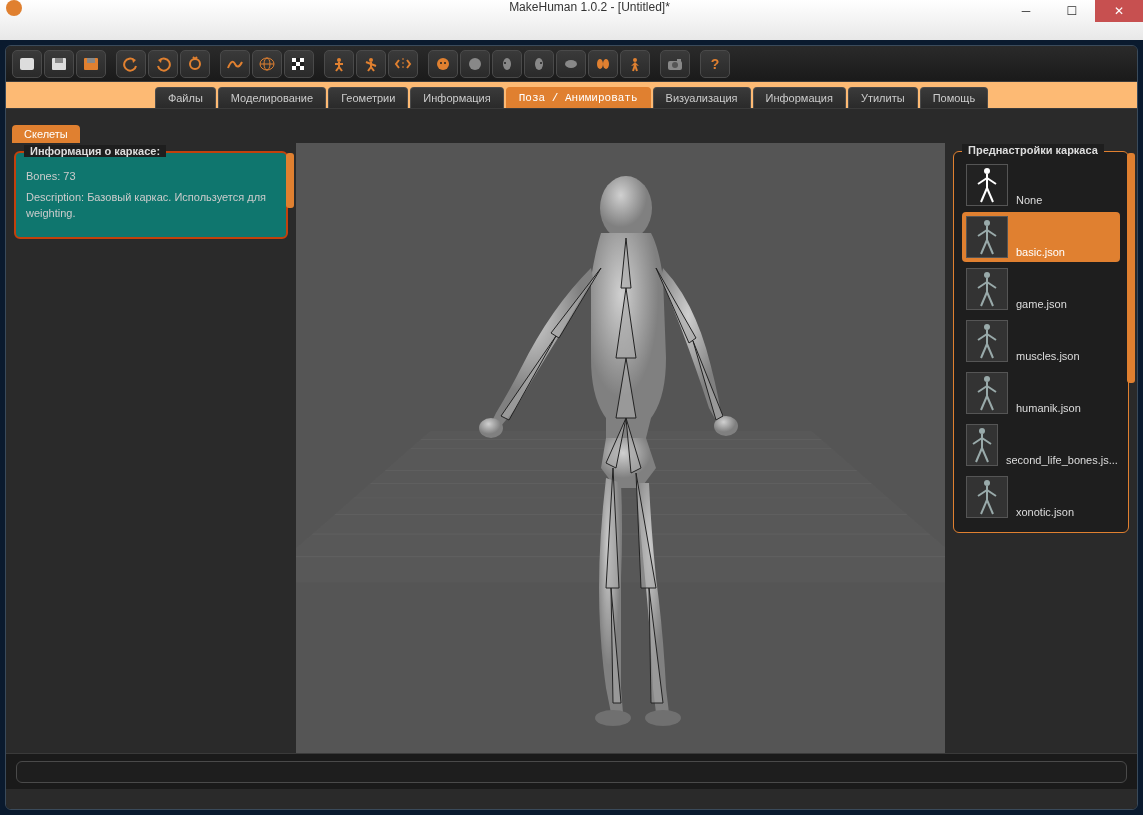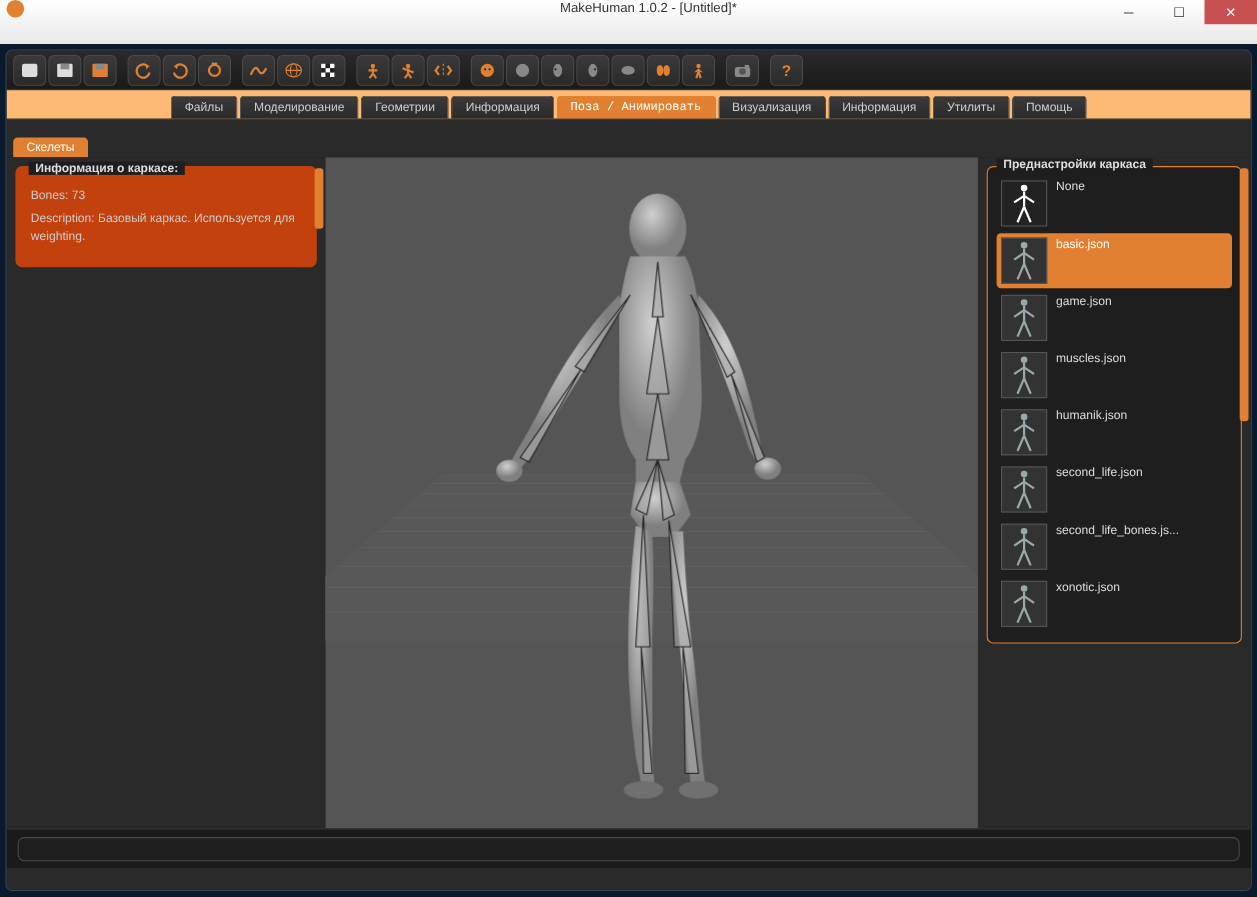--- a/index.html
+++ b/index.html
@@ -23,37 +23,37 @@
 .tabbar { height: 26px; background: #fdba74; display: flex; align-items: flex-end; padding: 0 6px; gap: 2px; justify-content: center; }
 .tab { padding: 4px 12px; background: linear-gradient(#3a3a3a, #2a2a2a); border: 1px solid #4a4a4a; border-bottom: none; border-radius: 4px 4px 0 0; font-size: 11px; color: #ccc; cursor: pointer; }
 .tab.active { background: #e08030; color: #fff; border-color: #e08030; font-family: Liberation Mono, monospace; }
 
 .subtabbar { height: 35px; background: #2a2a2a; display: flex; align-items: flex-end; padding: 0 6px; gap: 2px; border-top: 1px solid #3a3a3a; }
 .subtab { padding: 3px 12px; background: #e08030; border-radius: 4px 4px 0 0; font-size: 11px; color: #fff; cursor: pointer; }
 
 .workspace { flex: 1; display: flex; background: #2a2a2a; overflow: hidden; }
 
 .panel-left { width: 290px; padding: 8px; position: relative; }
-.panel-right { width: 248px; padding: 8px; position: relative; }
-
-.info-box { border: 4px solid #c2410c; border-radius: 6px; padding: 10px; background: #c2410c; position: relative; }
+.panel-right { width: 192px; padding: 8px; position: relative; }
+
+.info-box { border: 2px solid #c2410c; border-radius: 6px; padding: 10px; background: #0f766e; position: relative; }
 .info-title { position: absolute; top: -8px; left: 8px; background: #1e1e1e; padding: 0 6px; font-size: 11px; font-weight: bold; color: #ddd; }
 .info-row { font-size: 11px; color: #ccc; margin: 6px 0; line-height: 1.4; }
 
 .scroll-indicator { position: absolute; right: 2px; width: 8px; background: #e08030; border-radius: 3px; }
 
 .viewport { flex: 1; background: #555; position: relative; overflow: hidden; display: flex; align-items: center; justify-content: center; }
 .floor { position: absolute; bottom: 70px; left: 50%; transform: translateX(-50%) perspective(600px) rotateX(70deg); width: 500px; height: 400px; background: repeating-linear-gradient(0deg, #5a5a5a 0, #5a5a5a 38px, #656565 38px, #656565 40px), repeating-linear-gradient(90deg, #5a5a5a 0, #5a5a5a 38px, #656565 38px, #656565 40px); opacity: 0.6; }
 
 .figure { position: relative; z-index: 2; }
 .figure svg { display: block; }
 
 .preset-box { border: 1px solid #e08030; border-radius: 6px; padding: 8px; background: #1e1e1e; position: relative; }
 .preset-title { position: absolute; top: -8px; left: 8px; background: #1e1e1e; padding: 0 6px; font-size: 11px; font-weight: bold; color: #ddd; }
-.preset-item { display: flex; align-items: flex-start; gap: 8px; padding: 4px; border-radius: 4px; cursor: pointer; margin-bottom: 2px; }
+.preset-item { display: flex; align-items: flex-end; gap: 8px; padding: 4px; border-radius: 4px; cursor: pointer; margin-bottom: 2px; }
 .preset-item.selected { background: #e08030; }
 .preset-thumb { width: 42px; height: 42px; background: #333; border: 1px solid #555; display: flex; align-items: center; justify-content: center; }
 .preset-label { font-size: 11px; color: #ddd; }
 .preset-item.selected .preset-label { color: #fff; }
 
 .bottombar { height: 36px; background: #1a1a1a; display: flex; align-items: center; padding: 0 10px; border-top: 1px solid #3a3a3a; }
 .bottom-input { flex: 1; height: 22px; background: #1e1e1e; border: 1px solid #4a4a4a; border-radius: 6px; }
 
 .status { height: 20px; background: #2a2a2a; }
 
@@ -372,33 +372,20 @@
                 <div class="preset-thumb">
                   <svg class="mini-human" viewBox="0 0 30 38">
                     <circle cx="15" cy="5" r="3" fill="#9aa"></circle>
                     <line x1="15" y1="8" x2="15" y2="22" stroke="#9aa" stroke-width="2"></line>
                     <line x1="15" y1="12" x2="6" y2="18" stroke="#9aa" stroke-width="2"></line>
                     <line x1="15" y1="12" x2="24" y2="18" stroke="#9aa" stroke-width="2"></line>
                     <line x1="15" y1="22" x2="9" y2="36" stroke="#9aa" stroke-width="2"></line>
                     <line x1="15" y1="22" x2="21" y2="36" stroke="#9aa" stroke-width="2"></line>
                   </svg>
                 </div>
-                <div class="preset-label">second_life.json</div>
-              </div>
-              <div class="preset-item">
-                <div class="preset-thumb">
-                  <svg class="mini-human" viewBox="0 0 30 38">
-                    <circle cx="15" cy="5" r="3" fill="#9aa"></circle>
-                    <line x1="15" y1="8" x2="15" y2="22" stroke="#9aa" stroke-width="2"></line>
-                    <line x1="15" y1="12" x2="6" y2="18" stroke="#9aa" stroke-width="2"></line>
-                    <line x1="15" y1="12" x2="24" y2="18" stroke="#9aa" stroke-width="2"></line>
-                    <line x1="15" y1="22" x2="9" y2="36" stroke="#9aa" stroke-width="2"></line>
-                    <line x1="15" y1="22" x2="21" y2="36" stroke="#9aa" stroke-width="2"></line>
-                  </svg>
-                </div>
                 <div class="preset-label">second_life_bones.js...</div>
               </div>
               <div class="preset-item">
                 <div class="preset-thumb">
                   <svg class="mini-human" viewBox="0 0 30 38">
                     <circle cx="15" cy="5" r="3" fill="#9aa"></circle>
                     <line x1="15" y1="8" x2="15" y2="22" stroke="#9aa" stroke-width="2"></line>
                     <line x1="15" y1="12" x2="6" y2="18" stroke="#9aa" stroke-width="2"></line>
                     <line x1="15" y1="12" x2="24" y2="18" stroke="#9aa" stroke-width="2"></line>
                     <line x1="15" y1="22" x2="9" y2="36" stroke="#9aa" stroke-width="2"></line>

